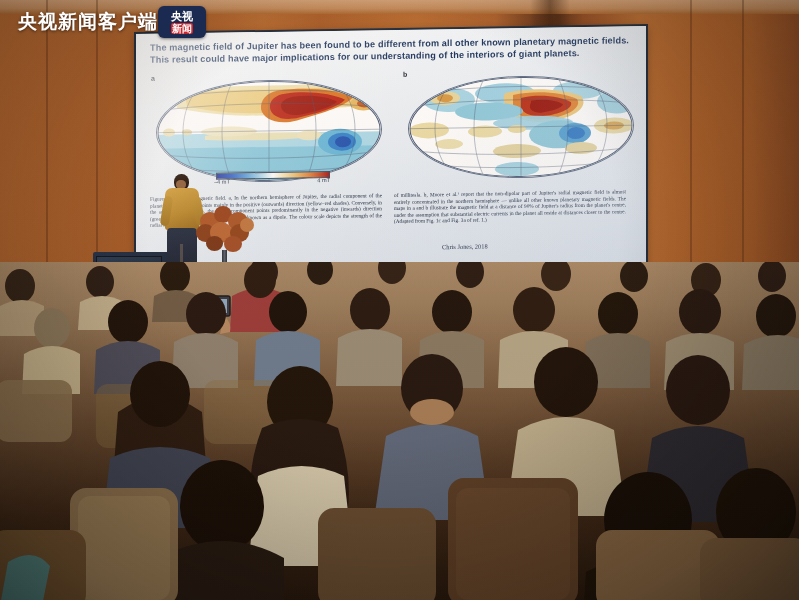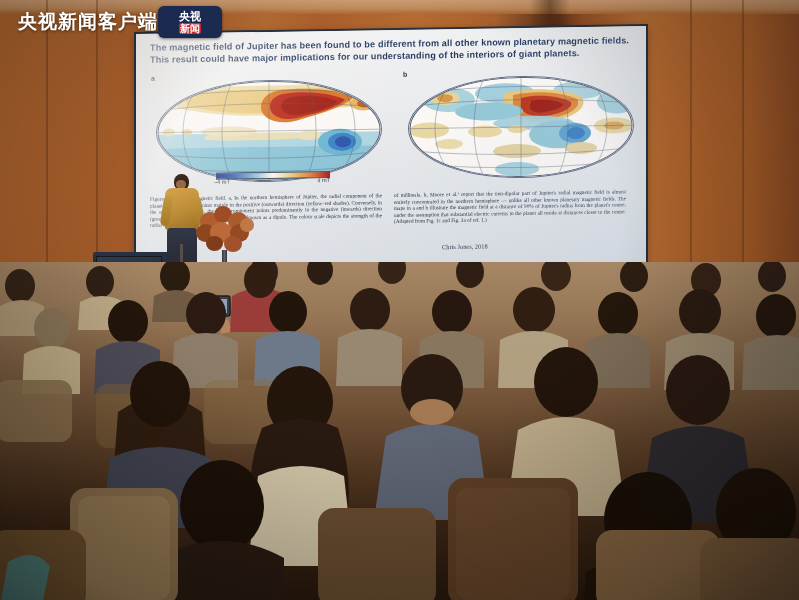--- a/index.html
+++ b/index.html
@@ -139,21 +139,21 @@
   
   .wm{position:absolute;left:18px;top:6px;display:flex;align-items:center;}
   .wm-text{
     color:#ffffff;font-weight:bold;font-size:19px;letter-spacing:1px;
     text-shadow:0 1px 3px rgba(0,0,0,.6);
     font-family:"DejaVu Sans", sans-serif;
   }
   .wm-badge{
     width:32px;height:30px;border-radius:6px;background:#1b2a50;
     display:flex;flex-direction:column;align-items:center;justify-content:center;
-    box-shadow:0 1px 3px rgba(0,0,0,.5);padding:1px 16px;
+    box-shadow:0 1px 3px rgba(0,0,0,.5);padding:1px 8px;
   }
   .wm-b1{color:#fff;font-size:11px;font-weight:bold;line-height:12px;font-family:"DejaVu Sans", sans-serif;}
   .wm-b2{background:#c8262c;color:#fff;font-size:10px;font-weight:bold;line-height:11px;
     padding:0 1px;border-radius:2px;font-family:"DejaVu Sans", sans-serif;}
 </style>
 </head>
 <body>
 
 <div class="stage">
 

